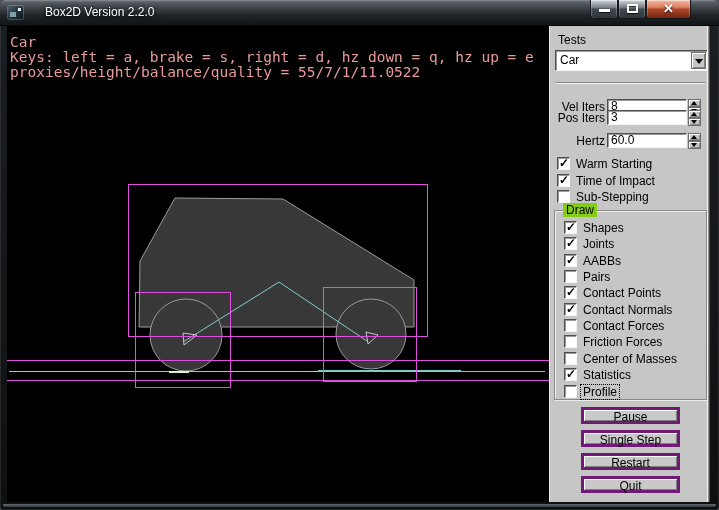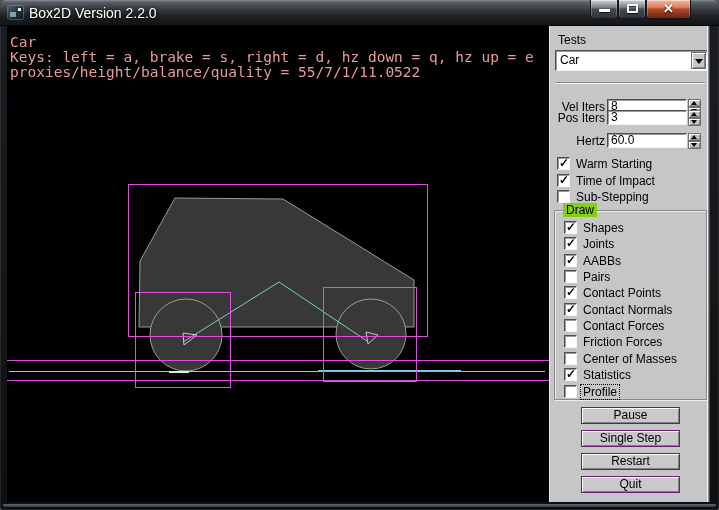--- a/index.html
+++ b/index.html
@@ -19,21 +19,21 @@
     border-bottom:1px solid #060708;
   }
   .app-icon {
     position:absolute; left:8px; top:6px; width:15px; height:13px; border-radius:2px;
     background:linear-gradient(135deg,#49626d 0%, #203038 55%, #101a20 100%);
     box-shadow:0 0 0 1px rgba(255,255,255,.22);
   }
   .app-icon .dot  { position:absolute; right:2px; top:2px; width:3px; height:3px; background:#e8f2f5; }
   .app-icon .pane { position:absolute; left:2px; bottom:2px; width:6px; height:5px; background:#7fa0ad; }
   .win-title {
-    position:absolute; left:29px; top:5px; font-size:14px; color:#ffffff;
+    position:absolute; left:45px; top:5px; font-size:12px; color:#ffffff;
     text-shadow:0 1px 3px rgba(0,0,0,.9), 0 0 6px rgba(0,0,0,.6); white-space:nowrap;
   }
   .cap {
     position:absolute; top:0; height:19px; border:1px solid #15171a; border-top:none;
     border-radius:0 0 4px 4px;
     background:linear-gradient(180deg, rgba(235,240,244,.85) 0%, rgba(160,170,178,.55) 42%, rgba(72,80,88,.55) 50%, rgba(38,44,50,.7) 100%), #3c4349;
     box-shadow: inset 0 1px 0 rgba(255,255,255,.5), inset 1px 0 0 rgba(255,255,255,.22), inset -1px 0 0 rgba(255,255,255,.22);
   }
   .cap.min   { left:590px; width:28px; }
   .cap.max   { left:618px; width:28px; }
@@ -85,21 +85,21 @@
   .check-row { position:absolute; height:14px; cursor:default; }
   .checkbox { position:absolute; left:0; top:0; width:13px; height:13px; background:#fff;
     border:1px solid; border-color:#4e4e4e #f5f5f5 #f5f5f5 #4e4e4e; box-shadow:inset 1px 1px 0 #9a9a9a; }
   .checkbox .mark { position:absolute; left:1px; top:-2px; font-size:12px; font-weight:bold; color:#000; }
   .check-label { position:absolute; top:0; white-space:nowrap; }
   .check-label.focused { outline:1px dotted #000; padding:0 2px; margin-left:-2px; }
   .group { position:absolute; left:4px; top:184px; width:153px; height:190px;
     border:1px solid #8a8a8a; box-shadow:inset 1px 1px 0 #ececec, 1px 1px 0 #ececec; }
   .group-title { position:absolute; left:8px; top:-8px; background:#84cc16; padding:0 3px; }
   .btn { position:absolute; left:31px; width:99px; height:17px; background:#c9c9c9;
-    border:1px solid #701a75; box-shadow:inset 1px 1px 0 #fff, inset -1px -1px 0 #808080;
+    border:3px solid #701a75; box-shadow:inset 1px 1px 0 #fff, inset -1px -1px 0 #808080;
     text-align:center; font-size:12px; line-height:15px; cursor:default; }
   
   .bottom-glow { position:absolute; left:3px; right:3px; bottom:3px; height:3px;
     background:linear-gradient(180deg,#5d676e 0%, #343c41 100%); border-radius:0 0 2px 2px; }
 </style>
 </head>
 <body>
 
 <div class="window">
   <div class="titlebar">

